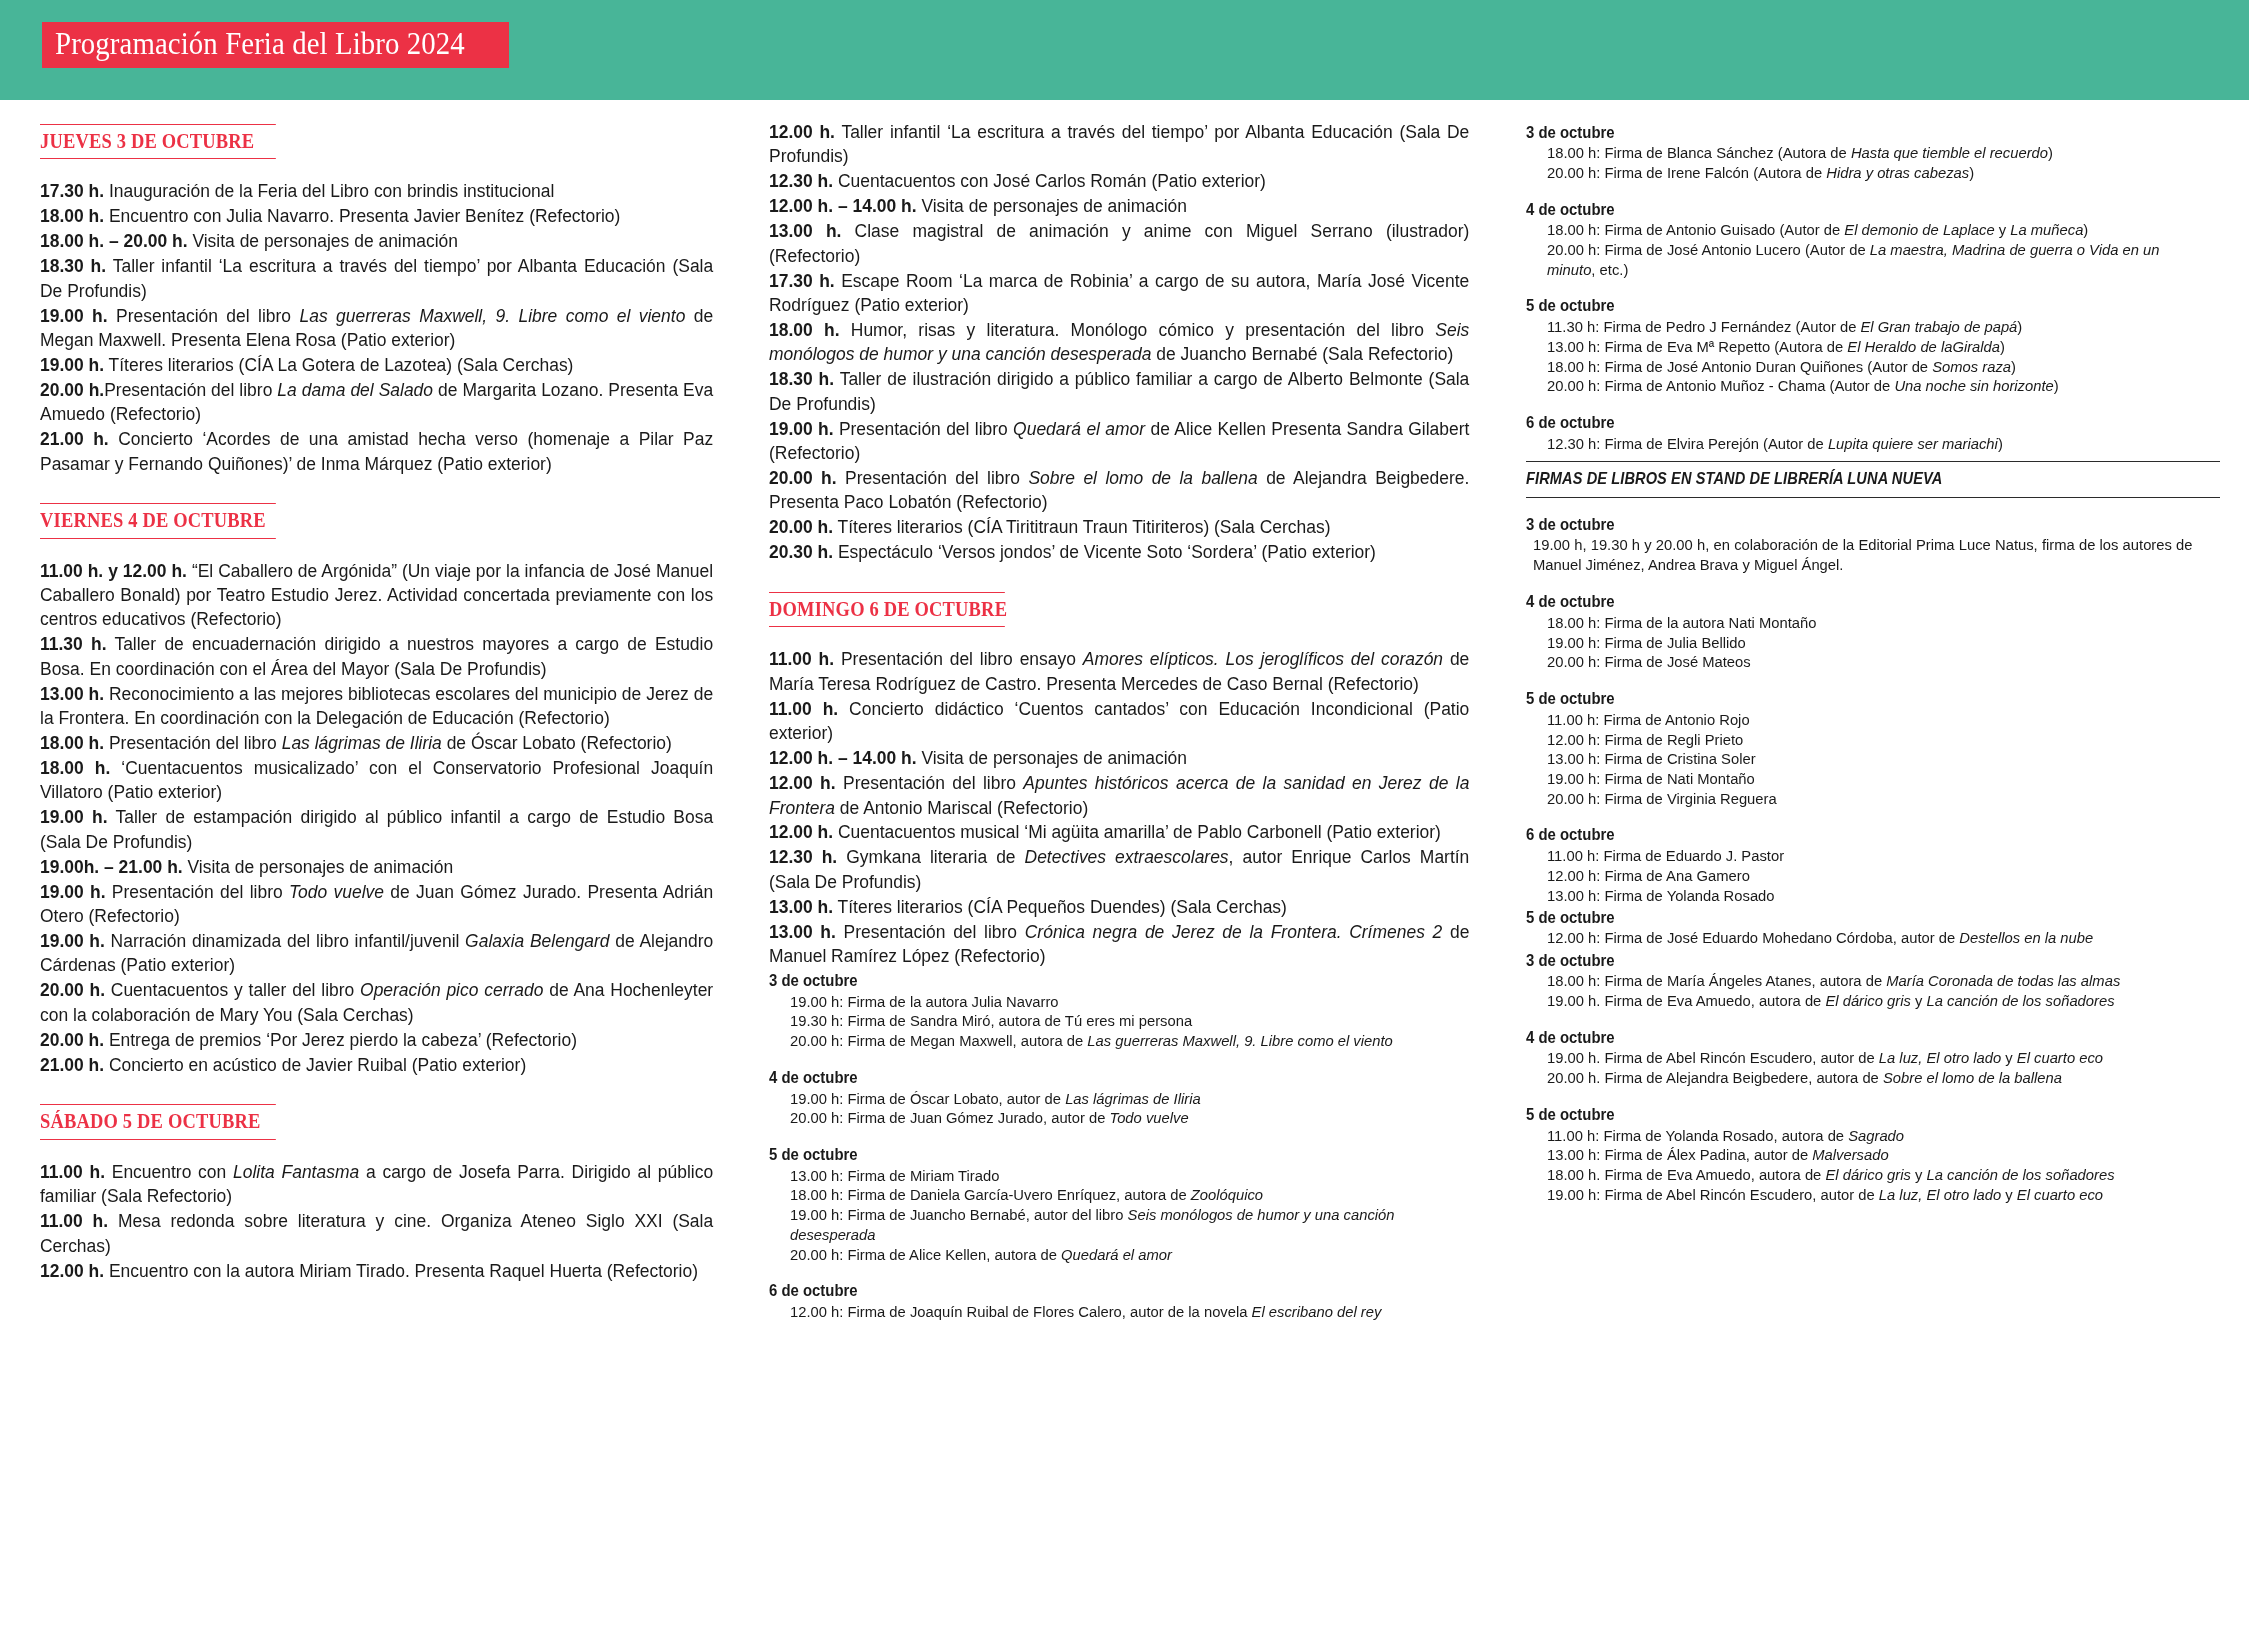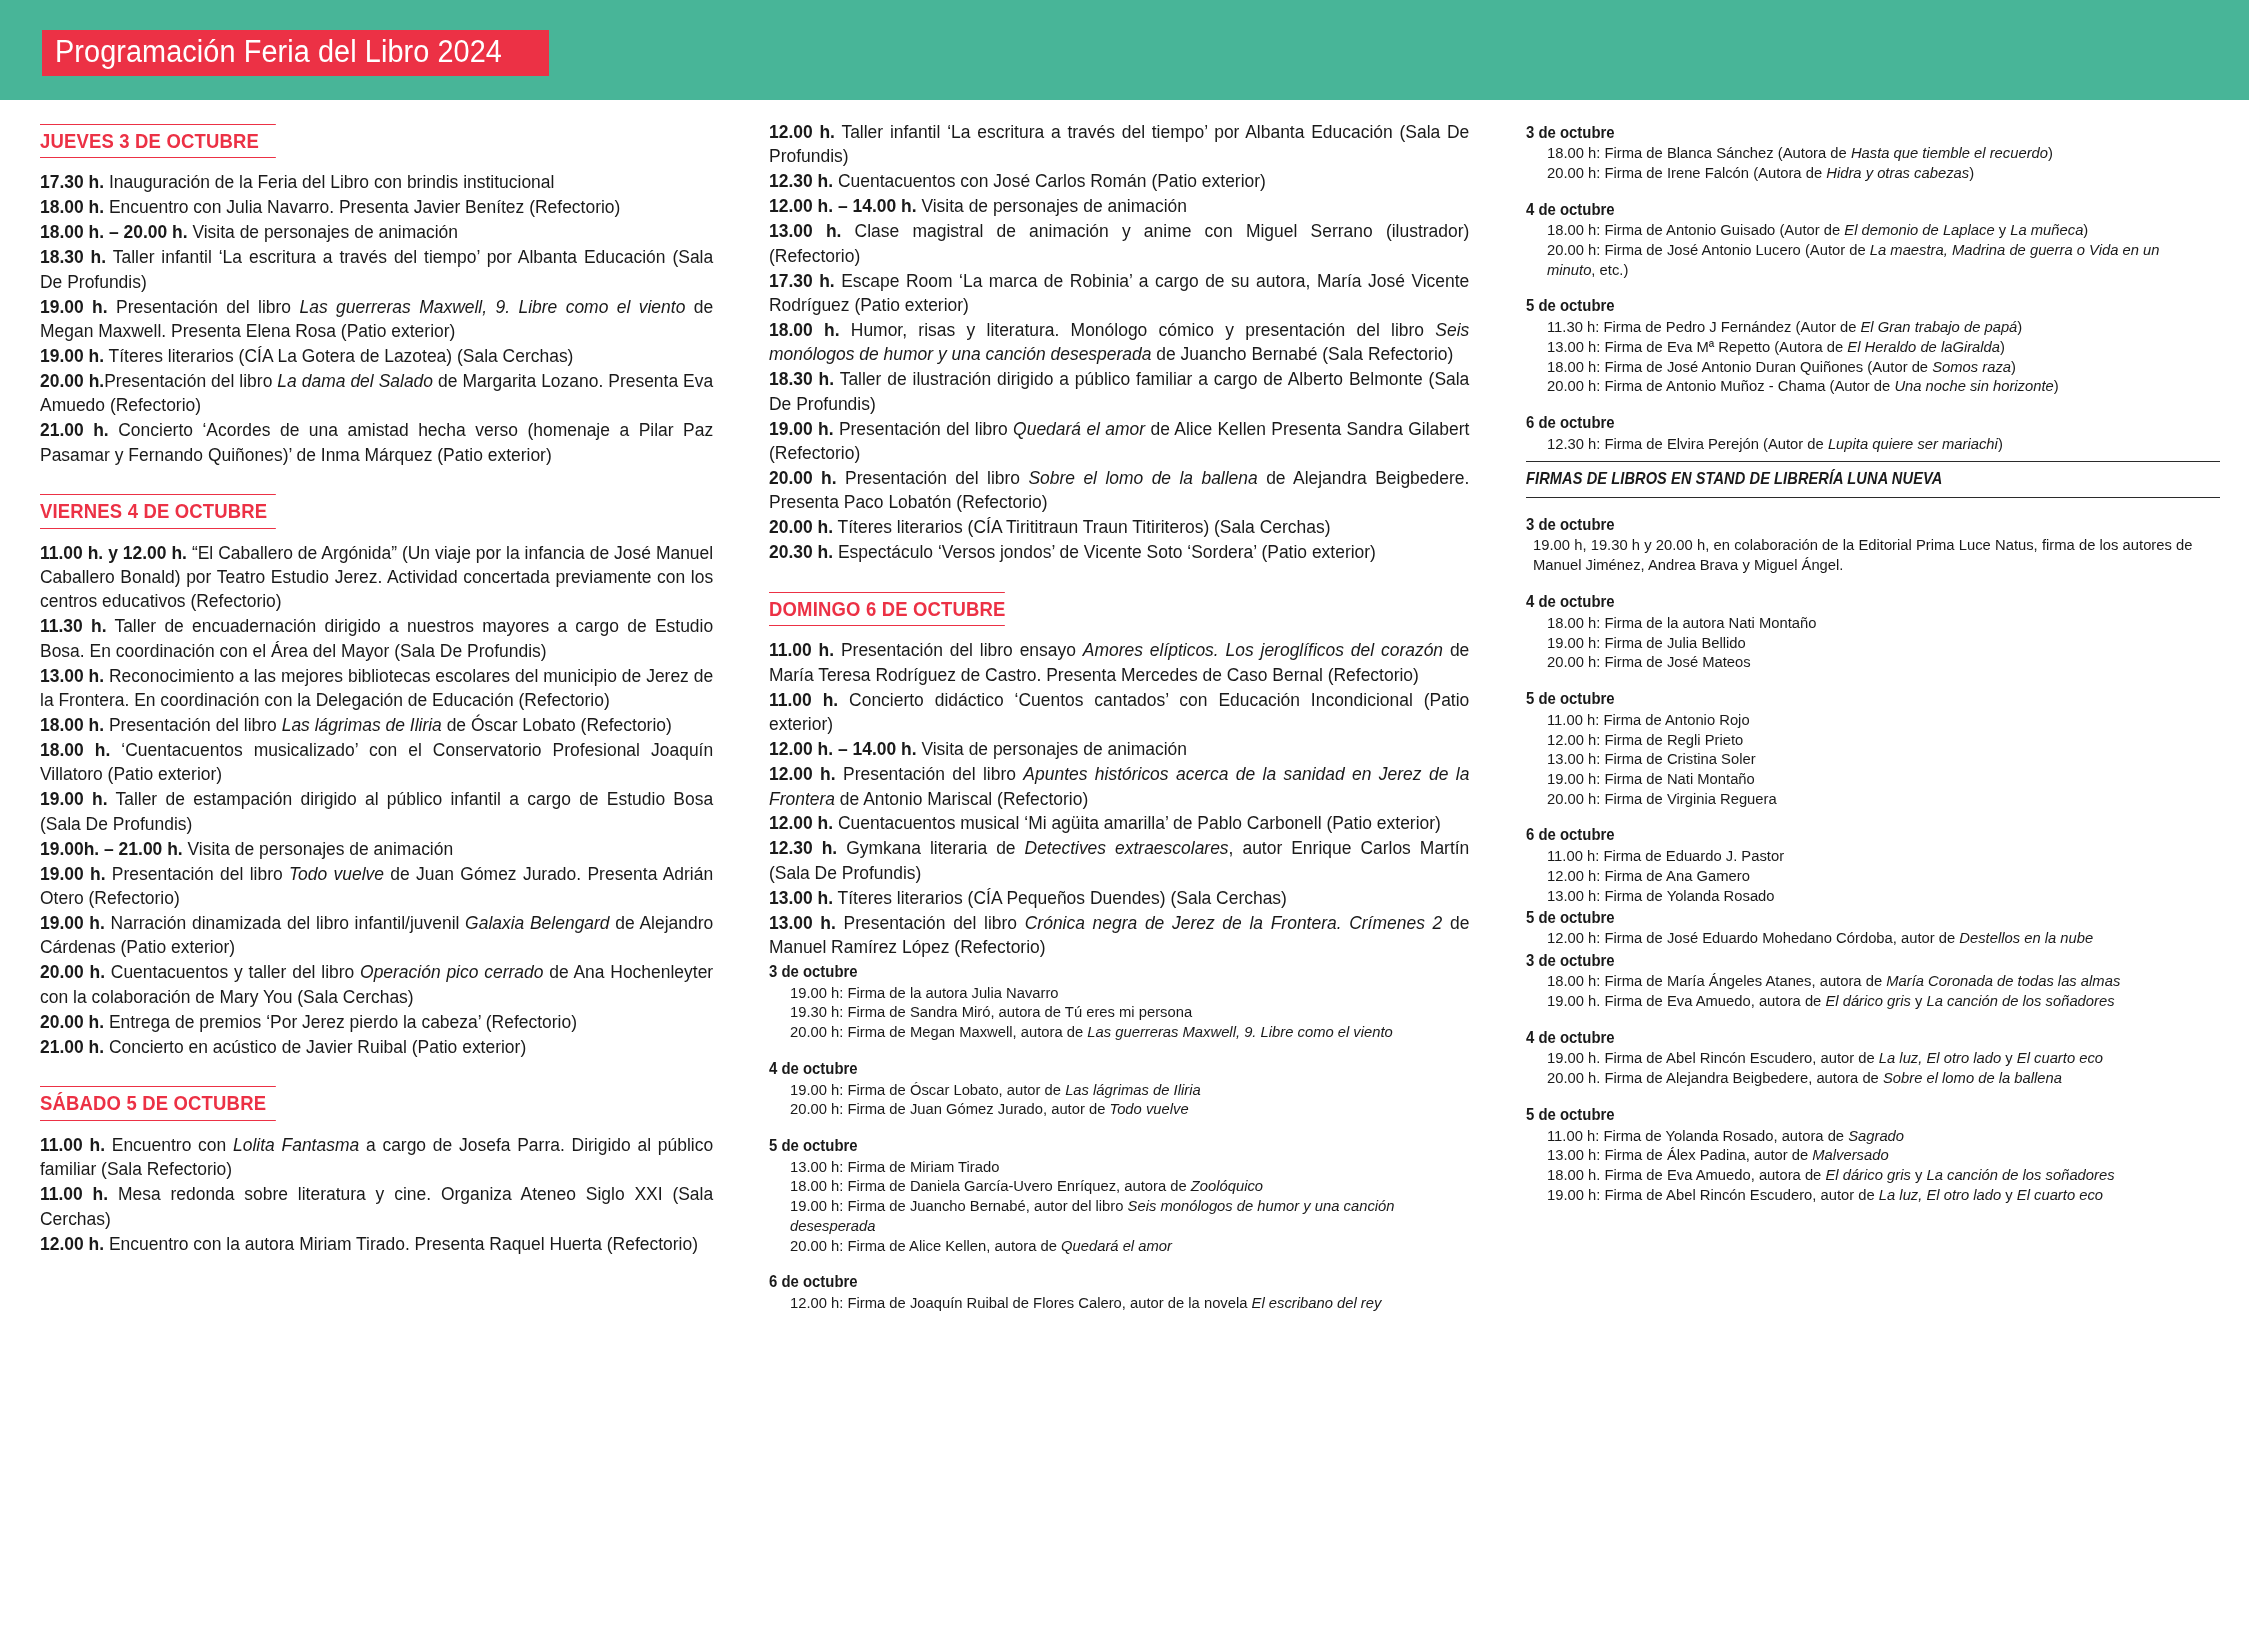--- a/index.html
+++ b/index.html
@@ -18,24 +18,25 @@
   
   .header-band {
     position: absolute;
     top: 0; left: 0;
     width: 2250px;
     height: 100px;
     background: #48b598;
   }
   .title-box {
     position: absolute;
-    top: 30px;
+    top: 22px;
     left: 42px;
     background: #ec3145;
     padding: 6.4px 13px 8.2px 13px;
+    font-family: Liberation Serif, serif;
   }
   .title-text {
     font-size: 31px;
     line-height: 1.0;
     color: #ffffff;
     font-weight: 400;
     letter-spacing: 0.1px;
     white-space: nowrap;
     font-stretch: condensed;
     transform: scaleX(0.93);
@@ -71,21 +72,22 @@
     transform-origin: left center;
     white-space: nowrap;
     padding: 4.1px 0 4.7px 0;
     border-top: 1.5px solid #ec3145;
     border-bottom: 1.5px solid #ec3145;
     display: block;
     width: 100%;
   }
   .day-head-wrap {
     width: 268px;
-    margin-bottom: 12px;
+    margin-bottom: 20px;
+    font-family: Liberation Serif, serif;
   }
   .day-head-wrap.first { margin-top: 3.5px; }
   .day-head-wrap.later { margin-top: 27px; }
 
   
   .entry {
     font-size: 18px;
     line-height: 1.355;
     text-align: justify;
     text-justify: inter-word;

